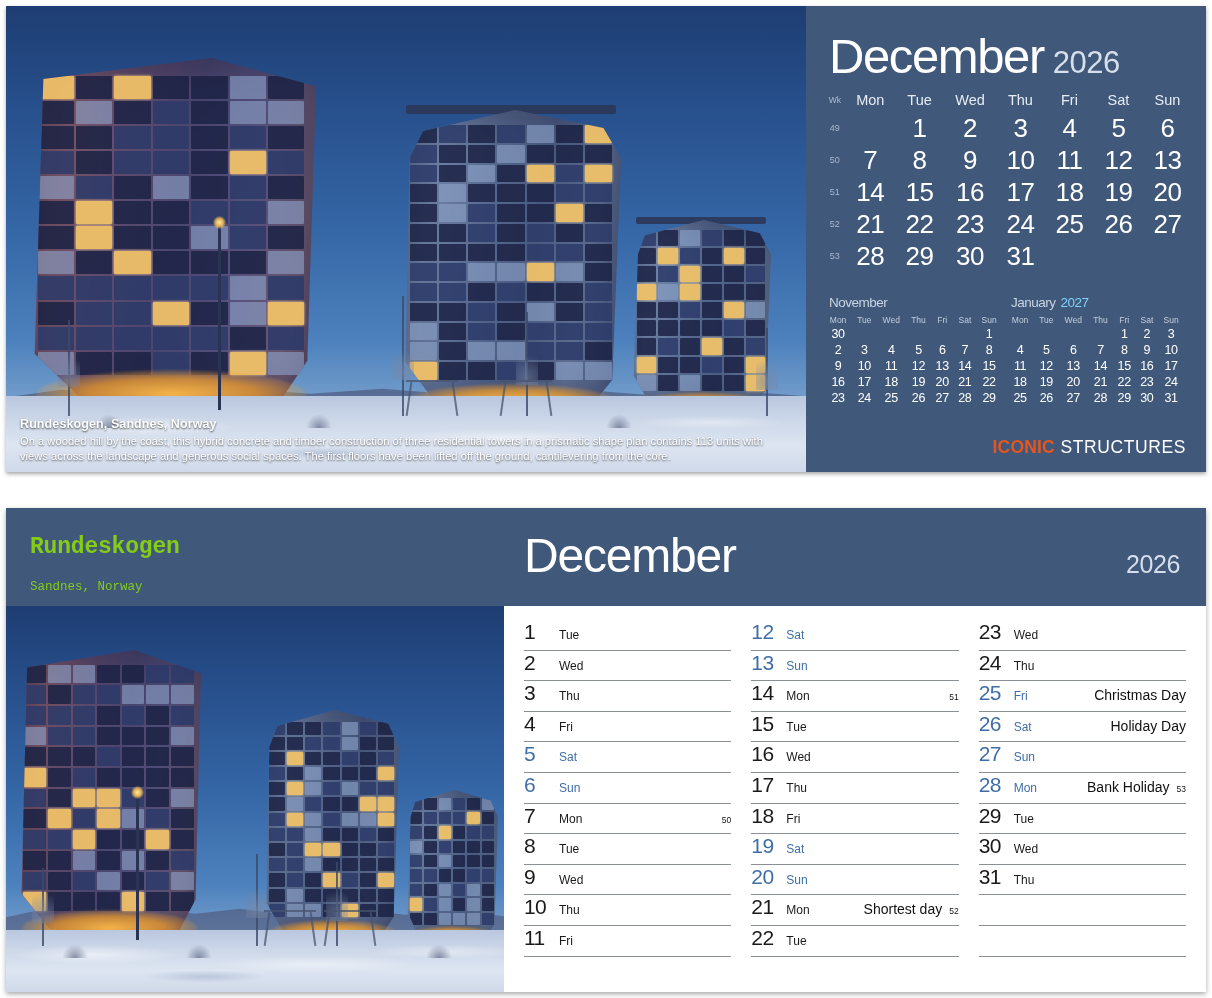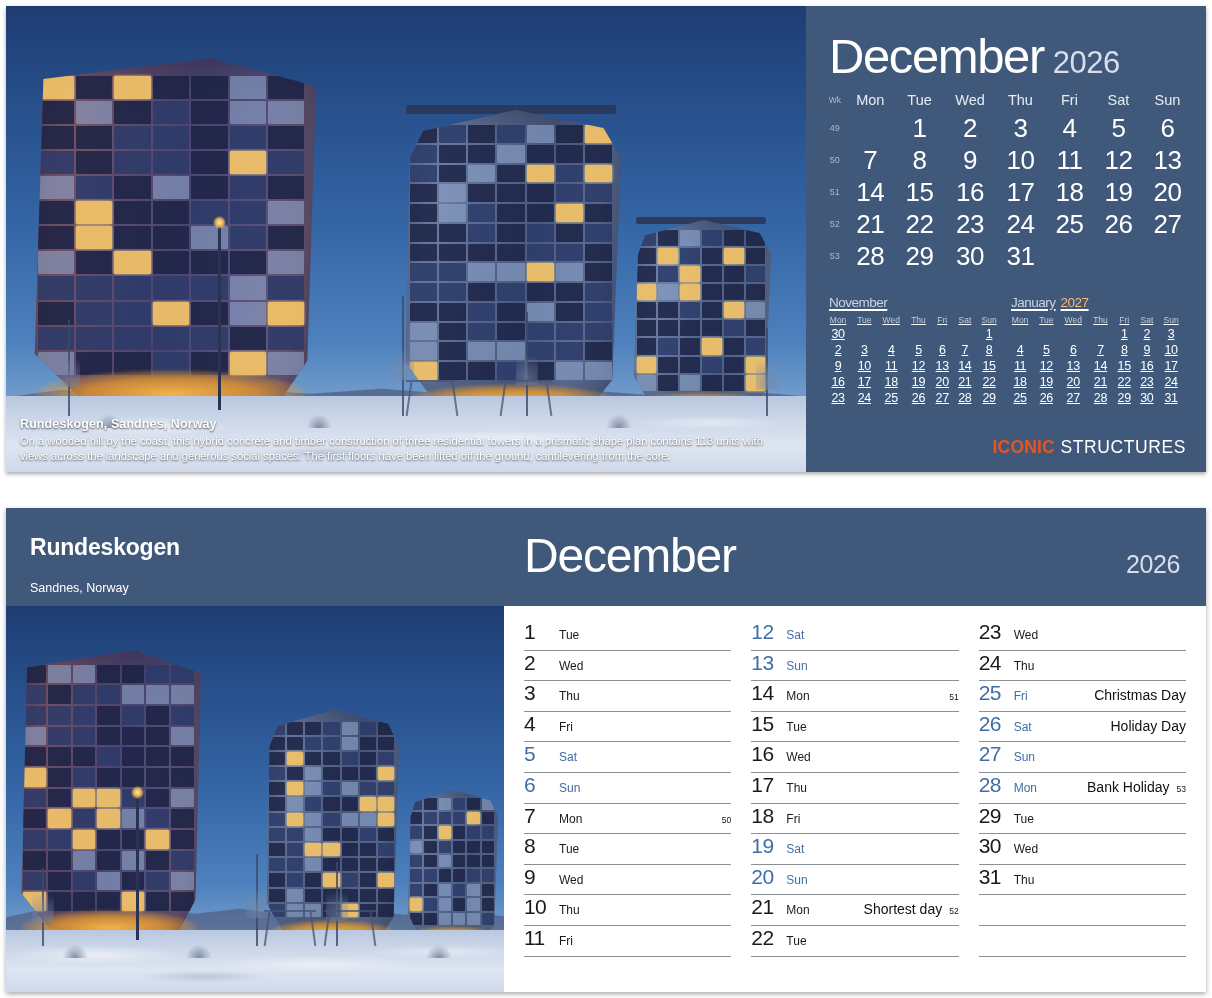--- a/index.html
+++ b/index.html
@@ -110,39 +110,39 @@
   .month-head { position:absolute; left:23px; top:26px; display:flex; align-items:baseline; }
   .month-head .m { font-size:49px; font-weight:400; letter-spacing:-1.4px; line-height:1; }
   .month-head .y { font-size:31px; font-weight:300; color:#d6dfeb; margin-left:9px; letter-spacing:-.5px; }
 
   table.grid { position:absolute; left:18px; top:86px; width:368px; border-collapse:collapse; }
   table.grid th { font-size:14.5px; font-weight:400; color:#e6ecf4; padding-bottom:4px; text-align:center; }
   table.grid th.wkh { font-size:8.5px; color:#aebdd1; }
   table.grid td { text-align:center; font-size:26px; font-weight:300; color:#ffffff; height:32px; letter-spacing:-.5px; }
   table.grid td.wk { font-size:9px; color:#a9b8cd; font-weight:400; letter-spacing:0; }
 
-  .mini-wrap { position:absolute; left:18px; top:282px; width:372px; display:flex; gap:4px;text-decoration:underline; }
+  .mini-wrap { position:absolute; left:18px; top:282px; width:372px; display:flex; gap:4px; }
   .mini { width:178px; }
   .mini h3 { font-weight:400; font-size:21px; letter-spacing:-.5px; margin-bottom:3px; }
   .mini h3 span { font-size:13.5px; color:#c9d4e2; margin-left:5px; }
   .mini table { width:100%; border-collapse:collapse; }
   .mini th { font-size:8.5px; font-weight:400; color:#c2cfdf; padding-bottom:1px; text-align:center; }
   .mini td { font-size:12.5px; font-weight:400; color:#fff; text-align:center; height:16px; letter-spacing:-.3px; }
 
   .brand { position:absolute; right:20px; bottom:14px; font-size:17.5px; letter-spacing:.2px; }
   .brand .b1 { color:#e8551d; font-weight:bold; }
   .brand .b2 { color:#ffffff; font-weight:400; letter-spacing:.6px; }
 
   
   .bot-panel {
     position:absolute; left:6px; top:508px; width:1200px; height:484px;
     background:#ffffff; box-shadow: 0 2px 5px rgba(0,0,0,.35);
   }
   .bot-head { position:absolute; left:0; top:0; width:1200px; height:98px; background:#40587a; }
-  .loc { position:absolute; left:24px; top:26px; color:#ffffff; }
+  .loc { position:absolute; left:24px; top:26px; color:#84cc16;font-family:Liberation Mono, monospace; }
   .loc .l1 { font-size:23px; font-weight:bold; letter-spacing:-.2px; }
   .loc .l2 { font-size:12.5px; font-weight:400; margin-top:20px; }
   .bot-month { position:absolute; left:518px; top:24px; color:#fff; font-size:48px; font-weight:400; letter-spacing:-1.2px; line-height:1; }
   .bot-year { position:absolute; right:26px; top:42px; color:#d6dfeb; font-size:25px; font-weight:300; letter-spacing:-.4px; }
 
   .bot-photo { position:absolute; left:0; top:98px; width:498px; height:386px; overflow:hidden; }
   .bot-cols { position:absolute; left:498px; top:98px; width:702px; height:386px; display:flex; padding:14px 10px 6px 10px; }
   .daycol { flex:1; padding:0 10px; }
   .dayrow {
     display:flex; align-items:baseline; border-bottom:1px solid #8b8f96;
@@ -567,21 +567,21 @@
                   <td>26</td>
                   <td>27</td>
                   <td>28</td>
                   <td>29</td>
                 </tr>
               </tbody>
             </table>
         </div>
         <div class="mini">
           <h3>
-            <span class="mname">January</span><span class="myear" style="margin-left: 5px; font-size: 13.5px; color: #fdba74;">2027</span>
+            <span class="mname">January</span><span class="myear" style="margin-left: 5px; font-size: 13.5px; color: #7dd3fc;">2027</span>
           </h3>
           <table>
               <thead>
                 <tr>
                   <th>Mon</th>
                   <th>Tue</th>
                   <th>Wed</th>
                   <th>Thu</th>
                   <th>Fri</th>
                   <th>Sat</th>

